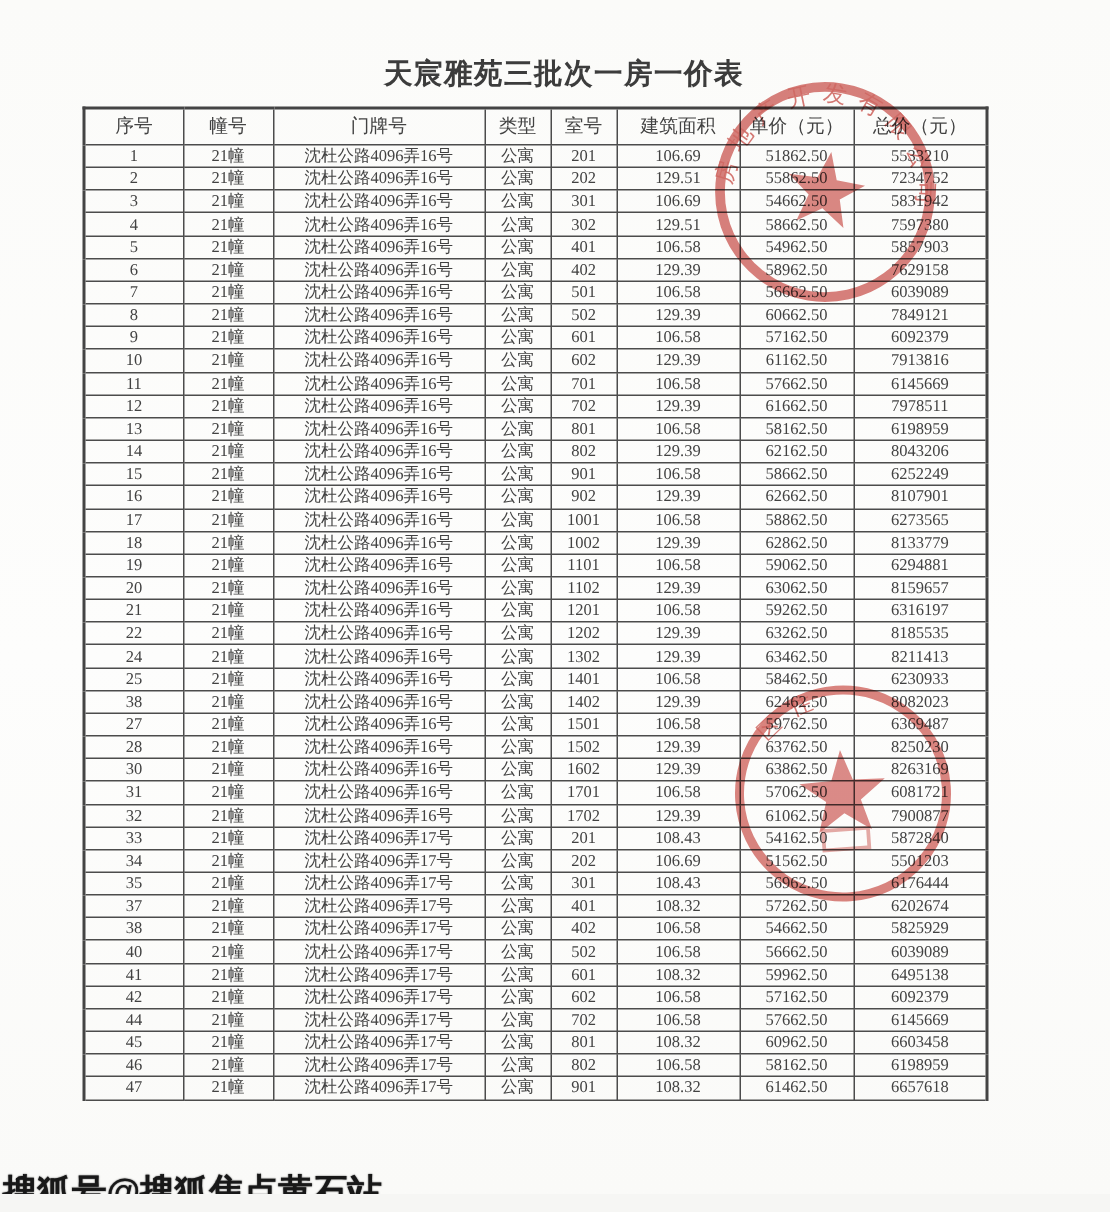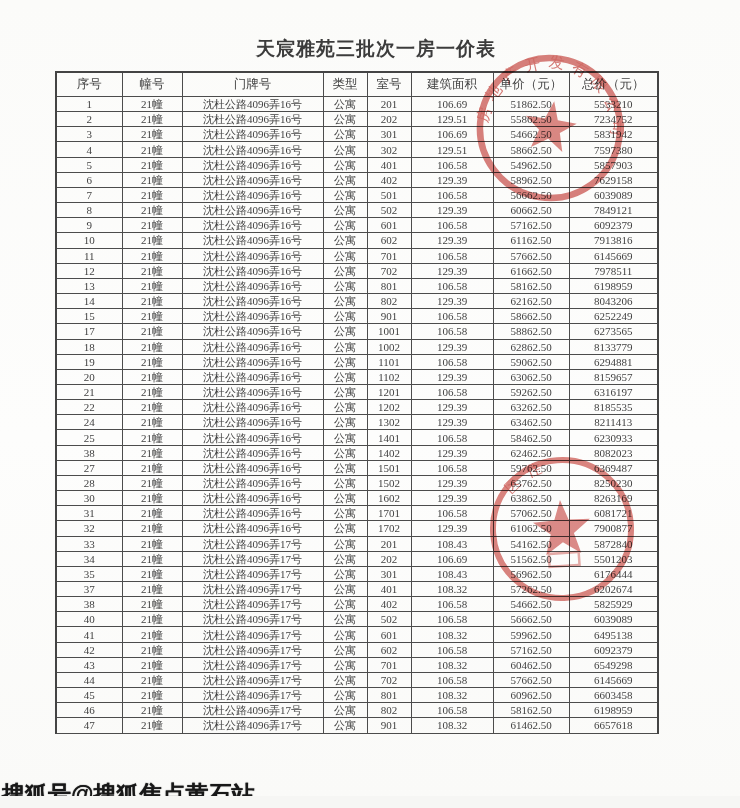--- a/index.html
+++ b/index.html
@@ -225,20 +225,30 @@
           <td>15</td>
           <td>21幢</td>
           <td>沈杜公路4096弄16号</td>
           <td>公寓</td>
           <td>901</td>
           <td>106.58</td>
           <td>58662.50</td>
           <td>6252249</td>
         </tr>
         <tr>
+          <td>16</td>
+          <td>21幢</td>
+          <td>沈杜公路4096弄16号</td>
+          <td>公寓</td>
+          <td>902</td>
+          <td>129.39</td>
+          <td>62662.50</td>
+          <td>8107901</td>
+        </tr>
+        <tr>
           <td>17</td>
           <td>21幢</td>
           <td>沈杜公路4096弄16号</td>
           <td>公寓</td>
           <td>1001</td>
           <td>106.58</td>
           <td>58862.50</td>
           <td>6273565</td>
         </tr>
         <tr>
@@ -443,30 +453,20 @@
         </tr>
         <tr>
           <td>42</td>
           <td>21幢</td>
           <td>沈杜公路4096弄17号</td>
           <td>公寓</td>
           <td>602</td>
           <td>106.58</td>
           <td>57162.50</td>
           <td>6092379</td>
-        </tr>
-        <tr>
-          <td>43</td>
-          <td>21幢</td>
-          <td>沈杜公路4096弄17号</td>
-          <td>公寓</td>
-          <td>701</td>
-          <td>108.32</td>
-          <td>60462.50</td>
-          <td>6549298</td>
         </tr>
         <tr>
           <td>44</td>
           <td>21幢</td>
           <td>沈杜公路4096弄17号</td>
           <td>公寓</td>
           <td>702</td>
           <td>106.58</td>
           <td>57662.50</td>
           <td>6145669</td>

